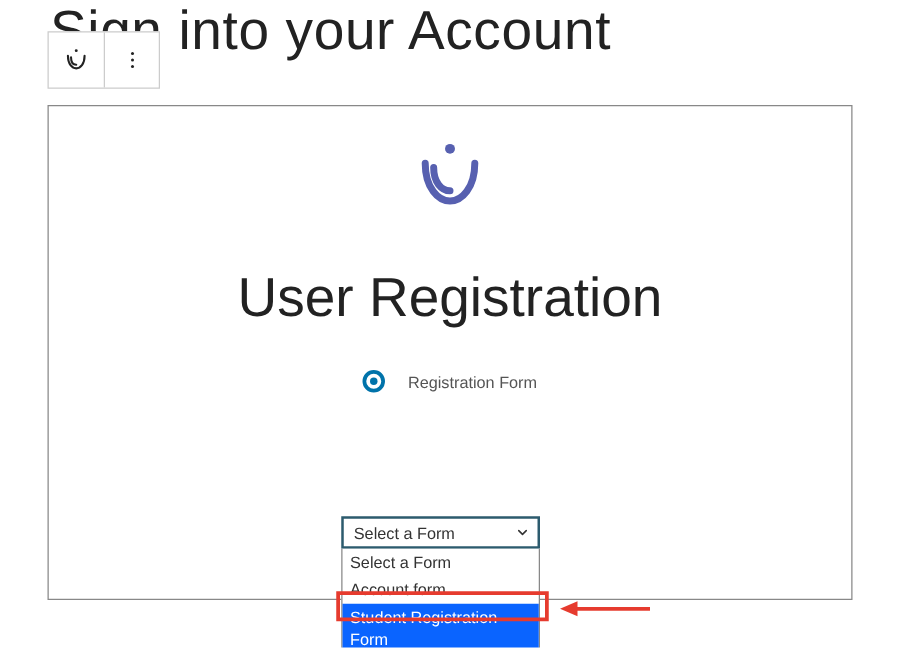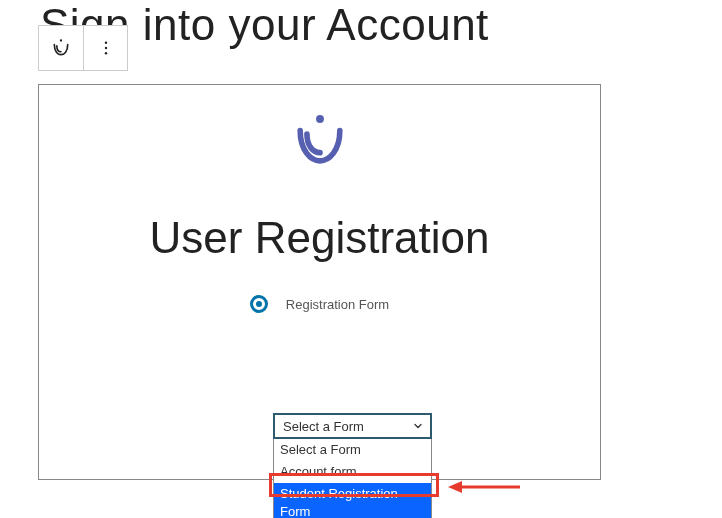--- a/index.html
+++ b/index.html
@@ -39,21 +39,21 @@
   }
   .block-toolbar .tb-btn + .tb-btn {
     border-left: 1px solid #ccc;
   }
   .tb-btn svg { display: block; }
 
   .block-panel {
     position: absolute;
     top: 84px;
     left: 38px;
-    width: 563px;
+    width: 644px;
     height: 396px;
     border: 1px solid #888;
     background: #fff;
     display: flex;
     flex-direction: column;
     align-items: center;
   }
   .logo-wrap {
     margin-top: 28px;
   }

